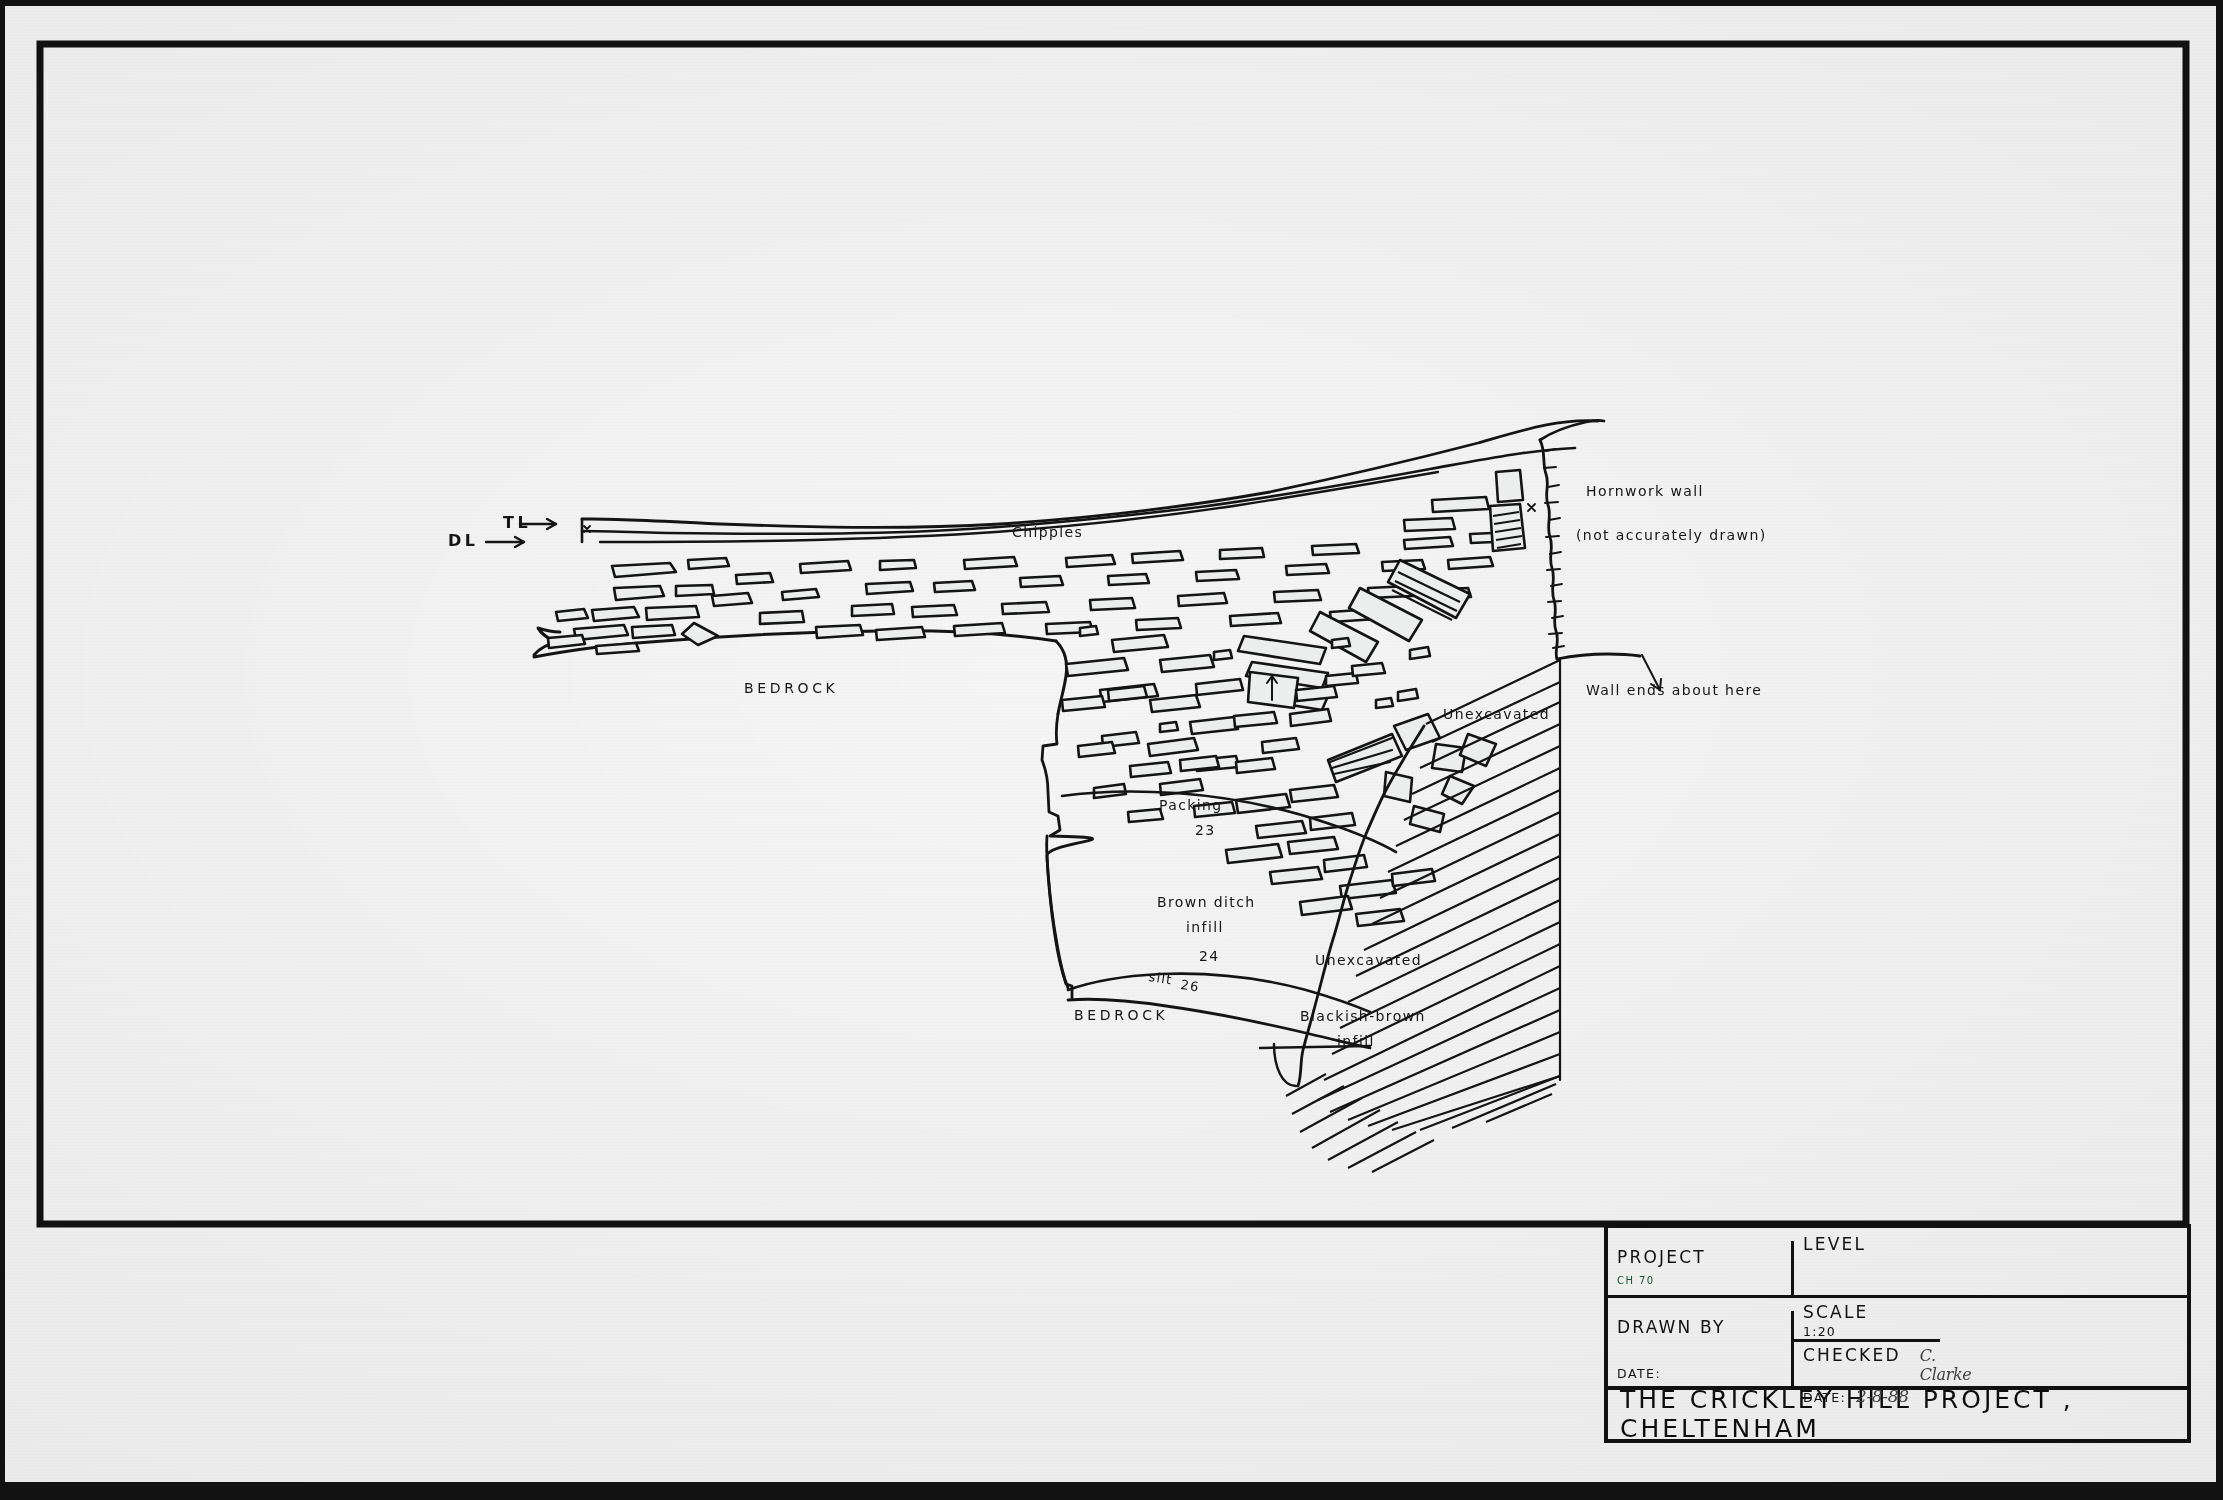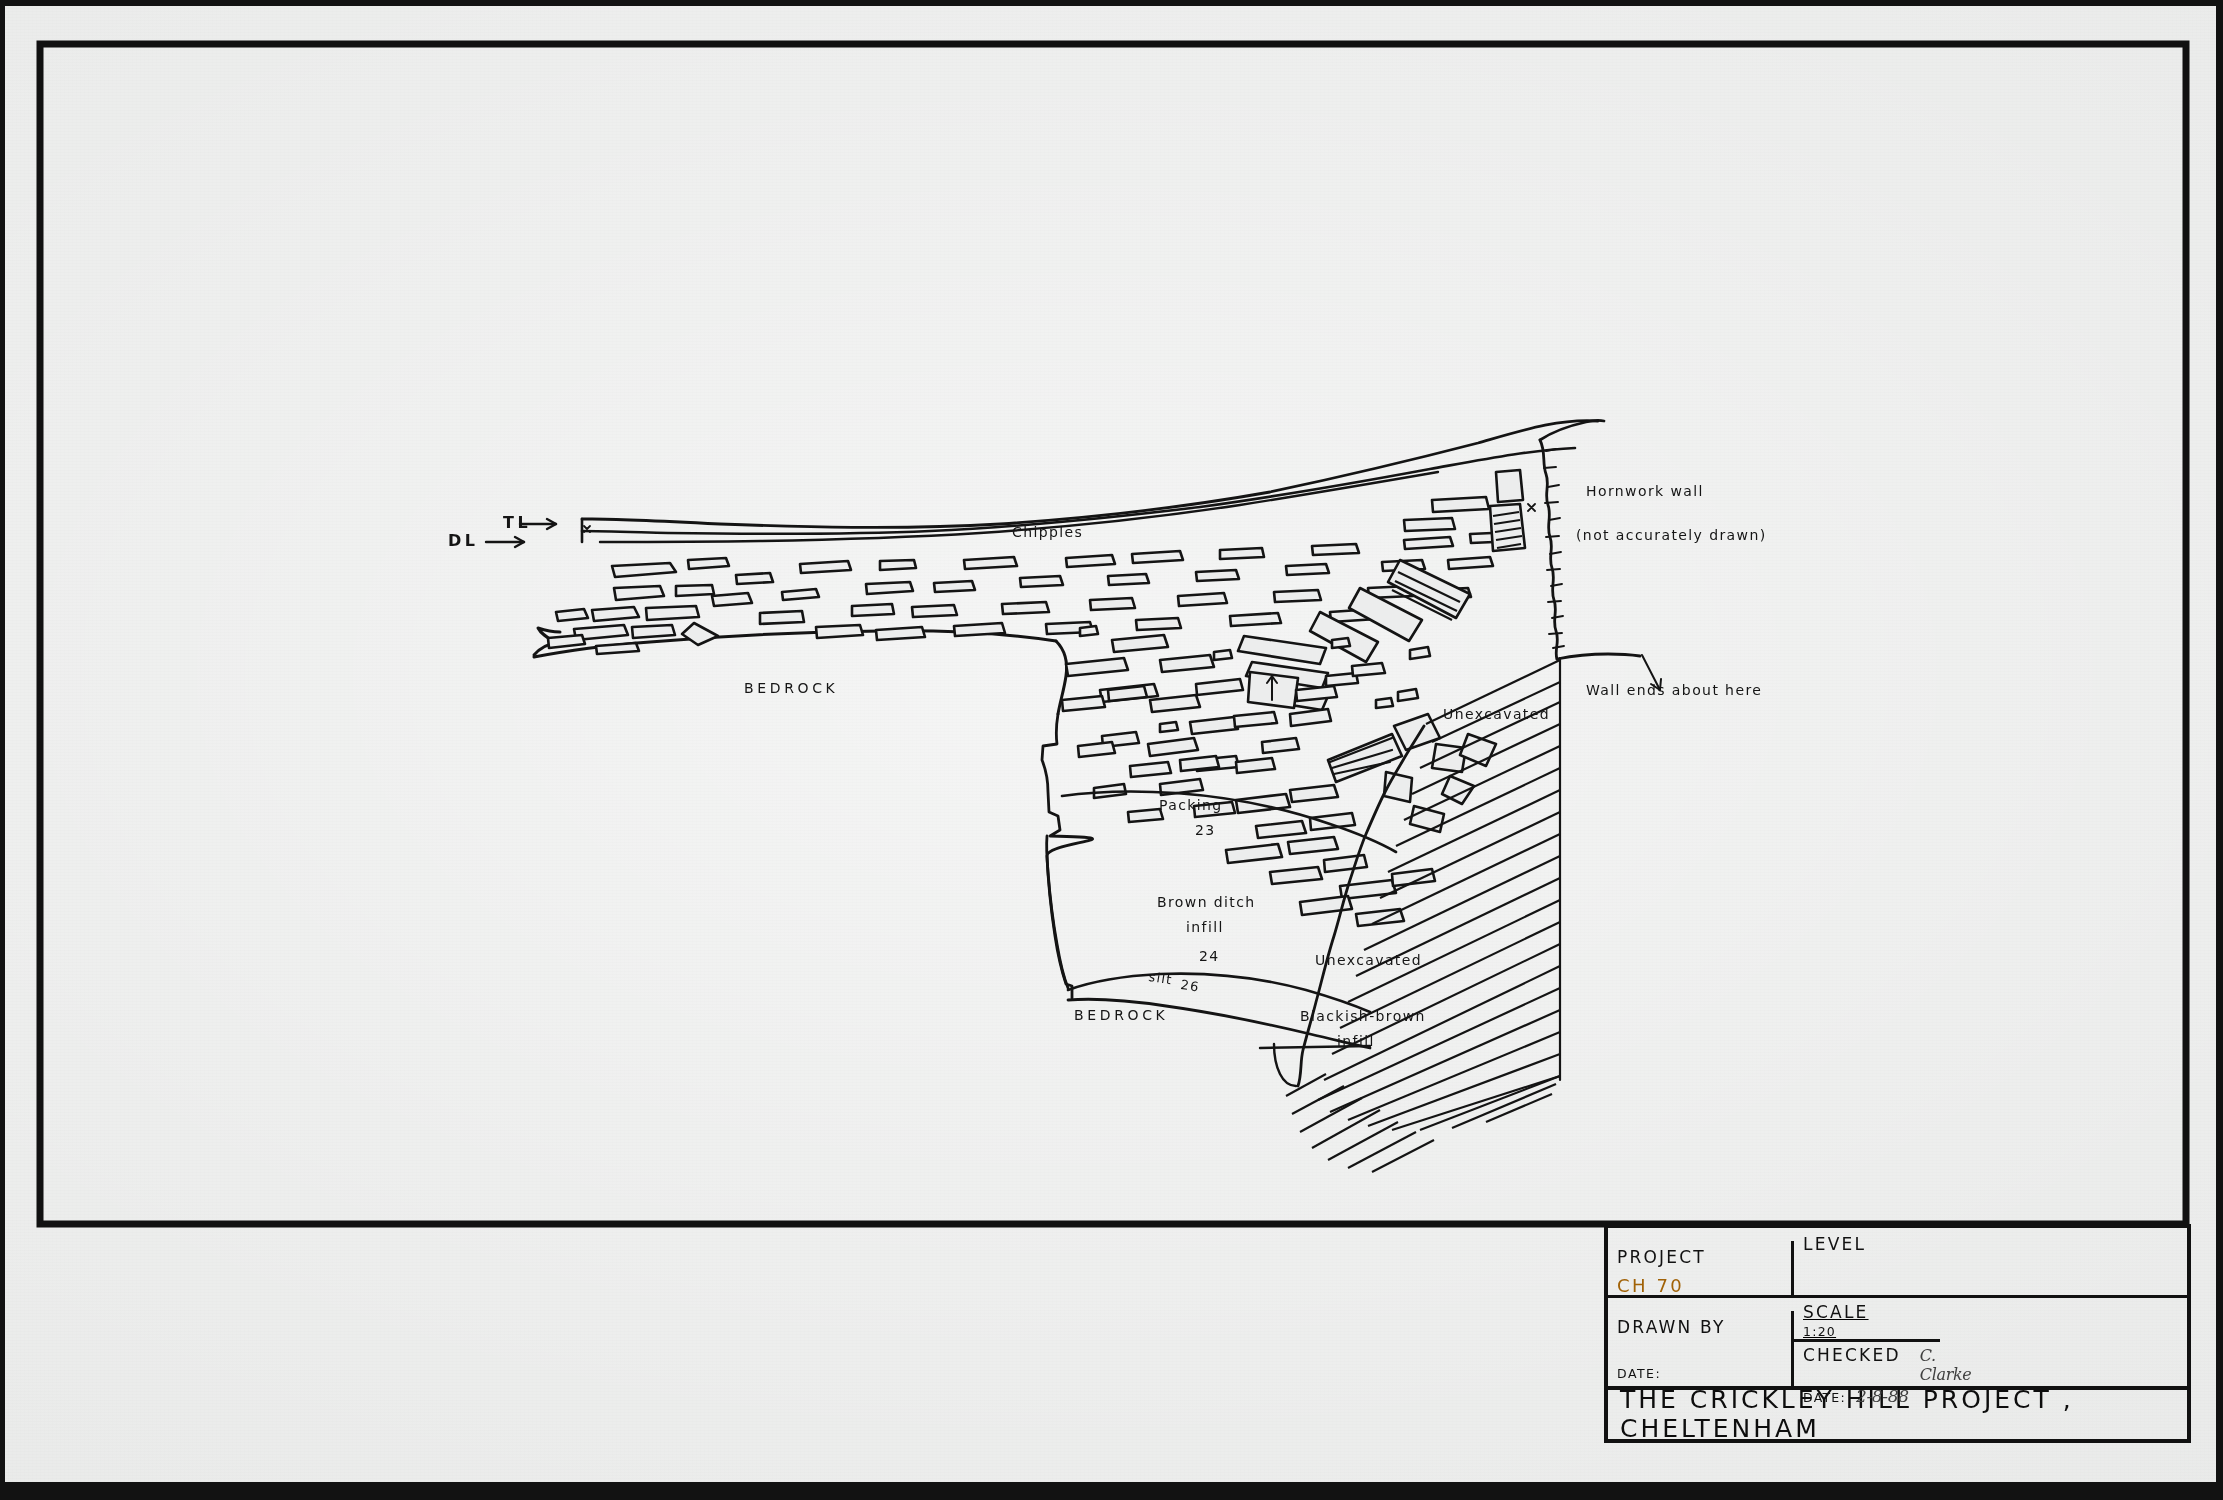--- a/index.html
+++ b/index.html
@@ -111,41 +111,40 @@
   .tb-col3 { width: 146px; }
 
   .tb-head {
     font-family: "DejaVu Sans", sans-serif;
     font-size: 17px;
     letter-spacing: .13em;
     color: #111;
   }
   .tb-sub {
     font-family: "DejaVu Sans", sans-serif;
-    font-size: 18px;
+    font-size: 10px;
     letter-spacing: .14em;
-    color: #a16207;
+    color: #14532d;
     margin-top: 8px;
   }
   .tb-date {
     position: absolute;
     left: 9px;
     bottom: 5px;
     font-family: "DejaVu Sans", sans-serif;
     font-size: 12.5px;
     letter-spacing: .12em;
     color: #111;
   }
   #tb-scale-cell {
     position: relative;
     box-sizing: border-box;
     padding: 4px 16px 0 9px;
     height: 45px;
     border-bottom: 3px solid #111;
-    text-decoration: underline;
   }
   #tb-checked-cell {
     position: relative;
     box-sizing: border-box;
     padding: 3px 9px 0 9px;
     height: 47px;
   }
   .tb-scale-val {
     font-family: "DejaVu Sans", sans-serif;
     font-size: 12.5px;

